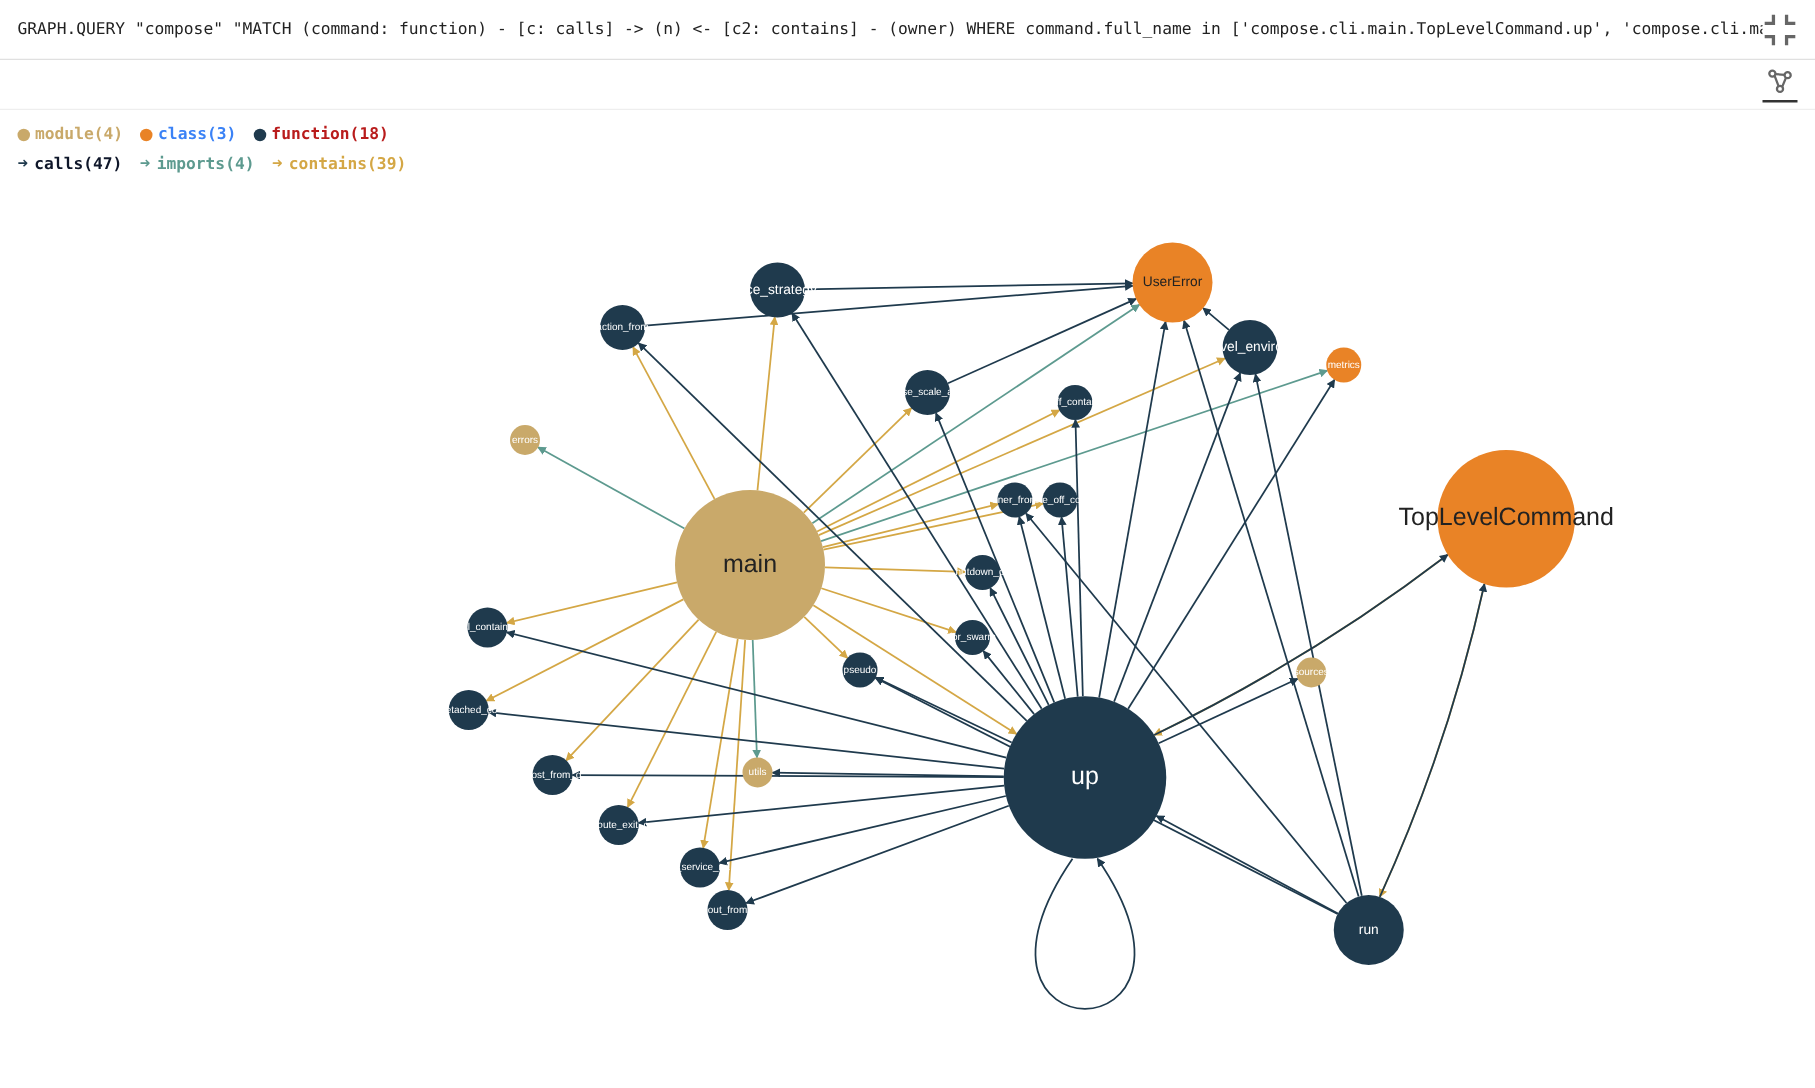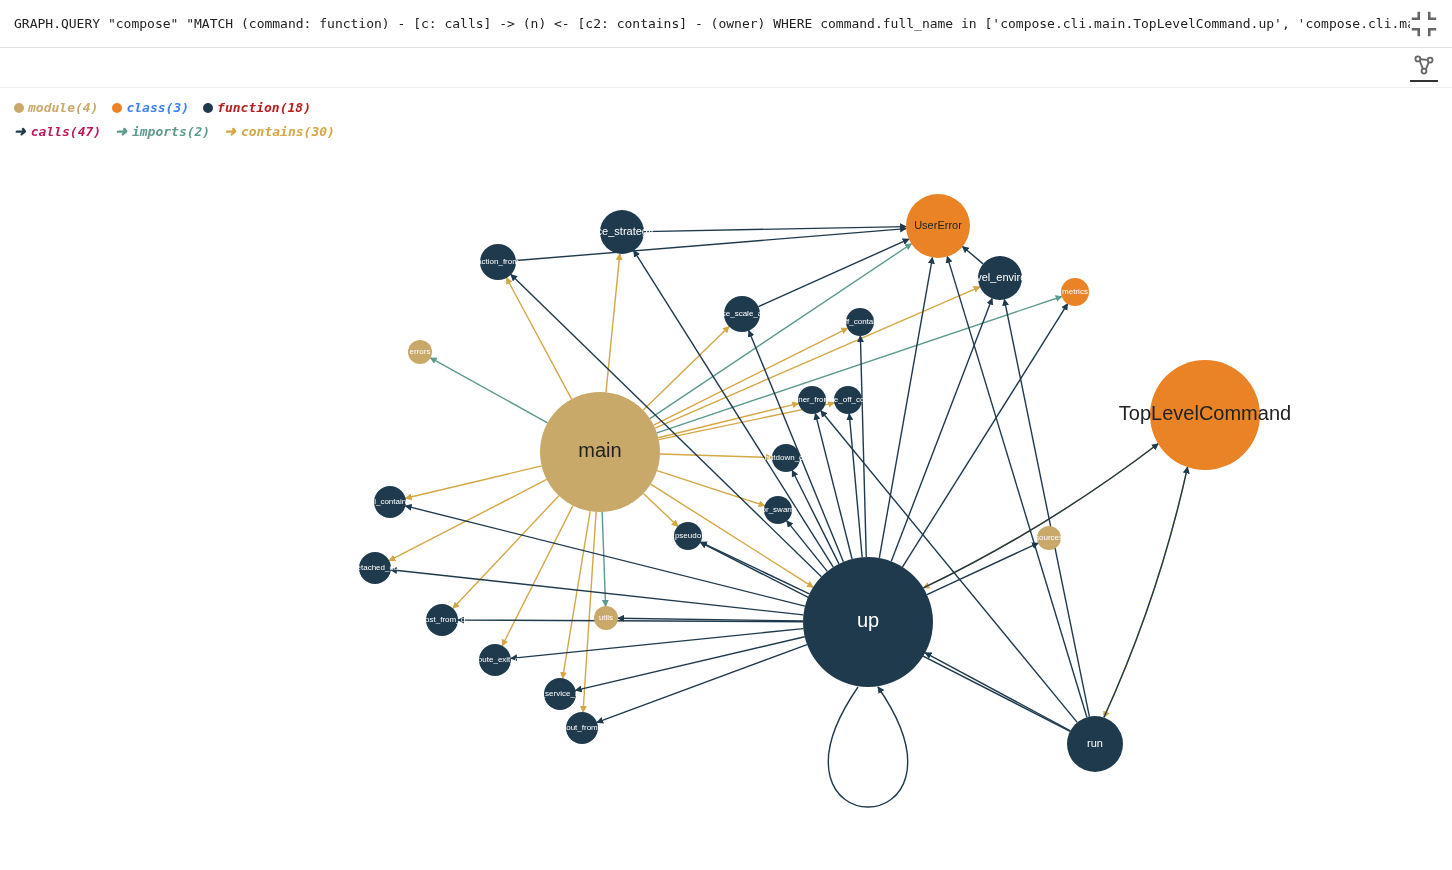--- a/index.html
+++ b/index.html
@@ -49,21 +49,21 @@
     border-bottom: 2px solid #333;
     padding-bottom: 4px;
   }
   .legend {
     padding: 8px 14px 0 14px;
     font-family: "Menlo", "Consolas", monospace;
     font-size: 13px;
     font-weight: 600;
     line-height: 1.8;
   }
-  .legend-row { display: flex; gap: 14px; align-items: flex-end; font-style: italic; }
+  .legend-row { display: flex; gap: 14px; align-items: flex-end; }
   .legend-item { display: inline-flex; align-items: center; gap: 4px; }
   .dot { width: 10px; height: 10px; border-radius: 50%; display:inline-block; }
   .arrow { font-size: 14px; margin-right: 1px; }
   .canvas {
     position: absolute;
     top: 130px;
     left: 0;
     right: 0;
     bottom: 0;
   }
@@ -115,29 +115,29 @@
         <span style="color:#3b82f6">class(3)</span>
       </span>
       <span class="legend-item">
         <span class="dot" style="background:#1f3a4d"></span>
         <span style="color:#b91c1c">function(18)</span>
       </span>
     </div>
   <div class="legend-row" id="legend-edges">
       <span class="legend-item">
         <span class="arrow" style="color:#1f3a4d">➜</span>
-        <span style="color:#be185d">calls(47)</span>
+        <span style="color:#0f172a">calls(47)</span>
       </span>
       <span class="legend-item">
         <span class="arrow" style="color:#5d9a8f">➜</span>
-        <span style="color:#5d9a8f">imports(2)</span>
+        <span style="color:#5d9a8f">imports(4)</span>
       </span>
       <span class="legend-item">
         <span class="arrow" style="color:#d4a745">➜</span>
-        <span style="color:#d4a745">contains(30)</span>
+        <span style="color:#d4a745">contains(39)</span>
       </span>
     </div>
 </div>
 
 <div class="canvas">
   <svg id="graph-svg" viewBox="0 130 1452 740">
     <defs>
       <marker id="arrow-dark" viewBox="0 0 8 8" refX="7" refY="4" markerWidth="5" markerHeight="5" orient="auto">
         <path d="M0,0 L8,4 L0,8 z" fill="#1f3a4d"></path>
       </marker>

